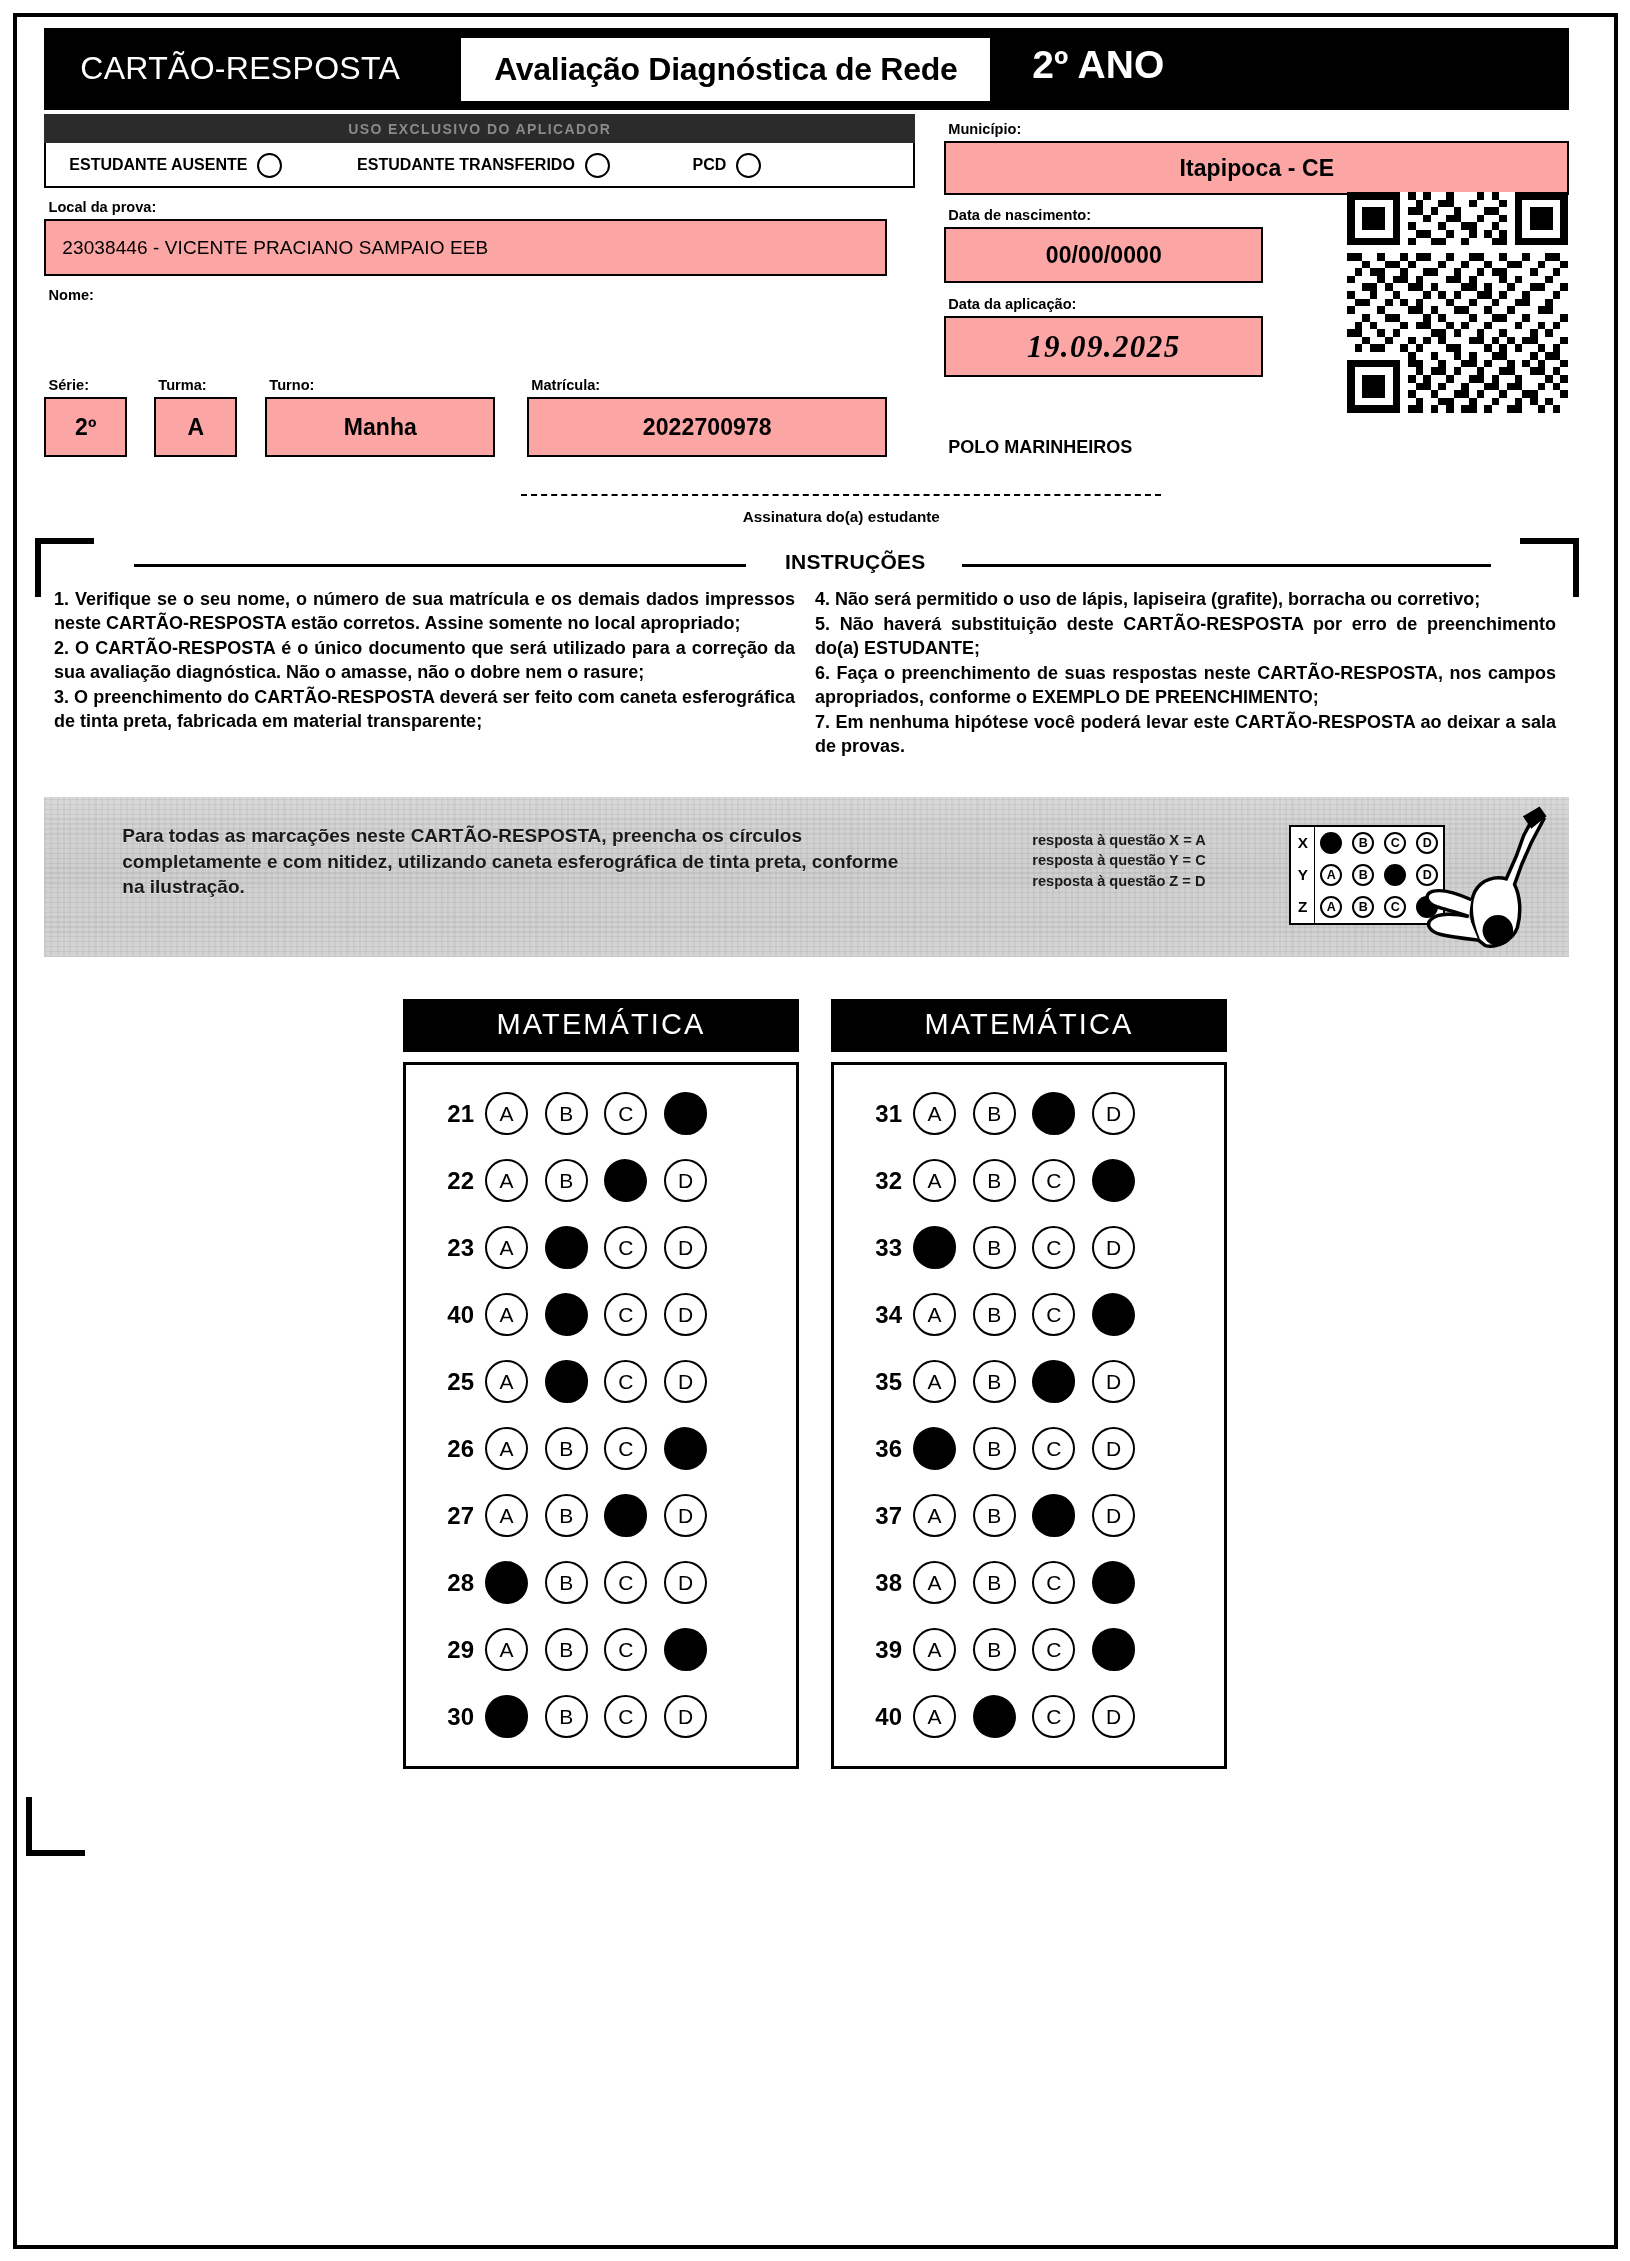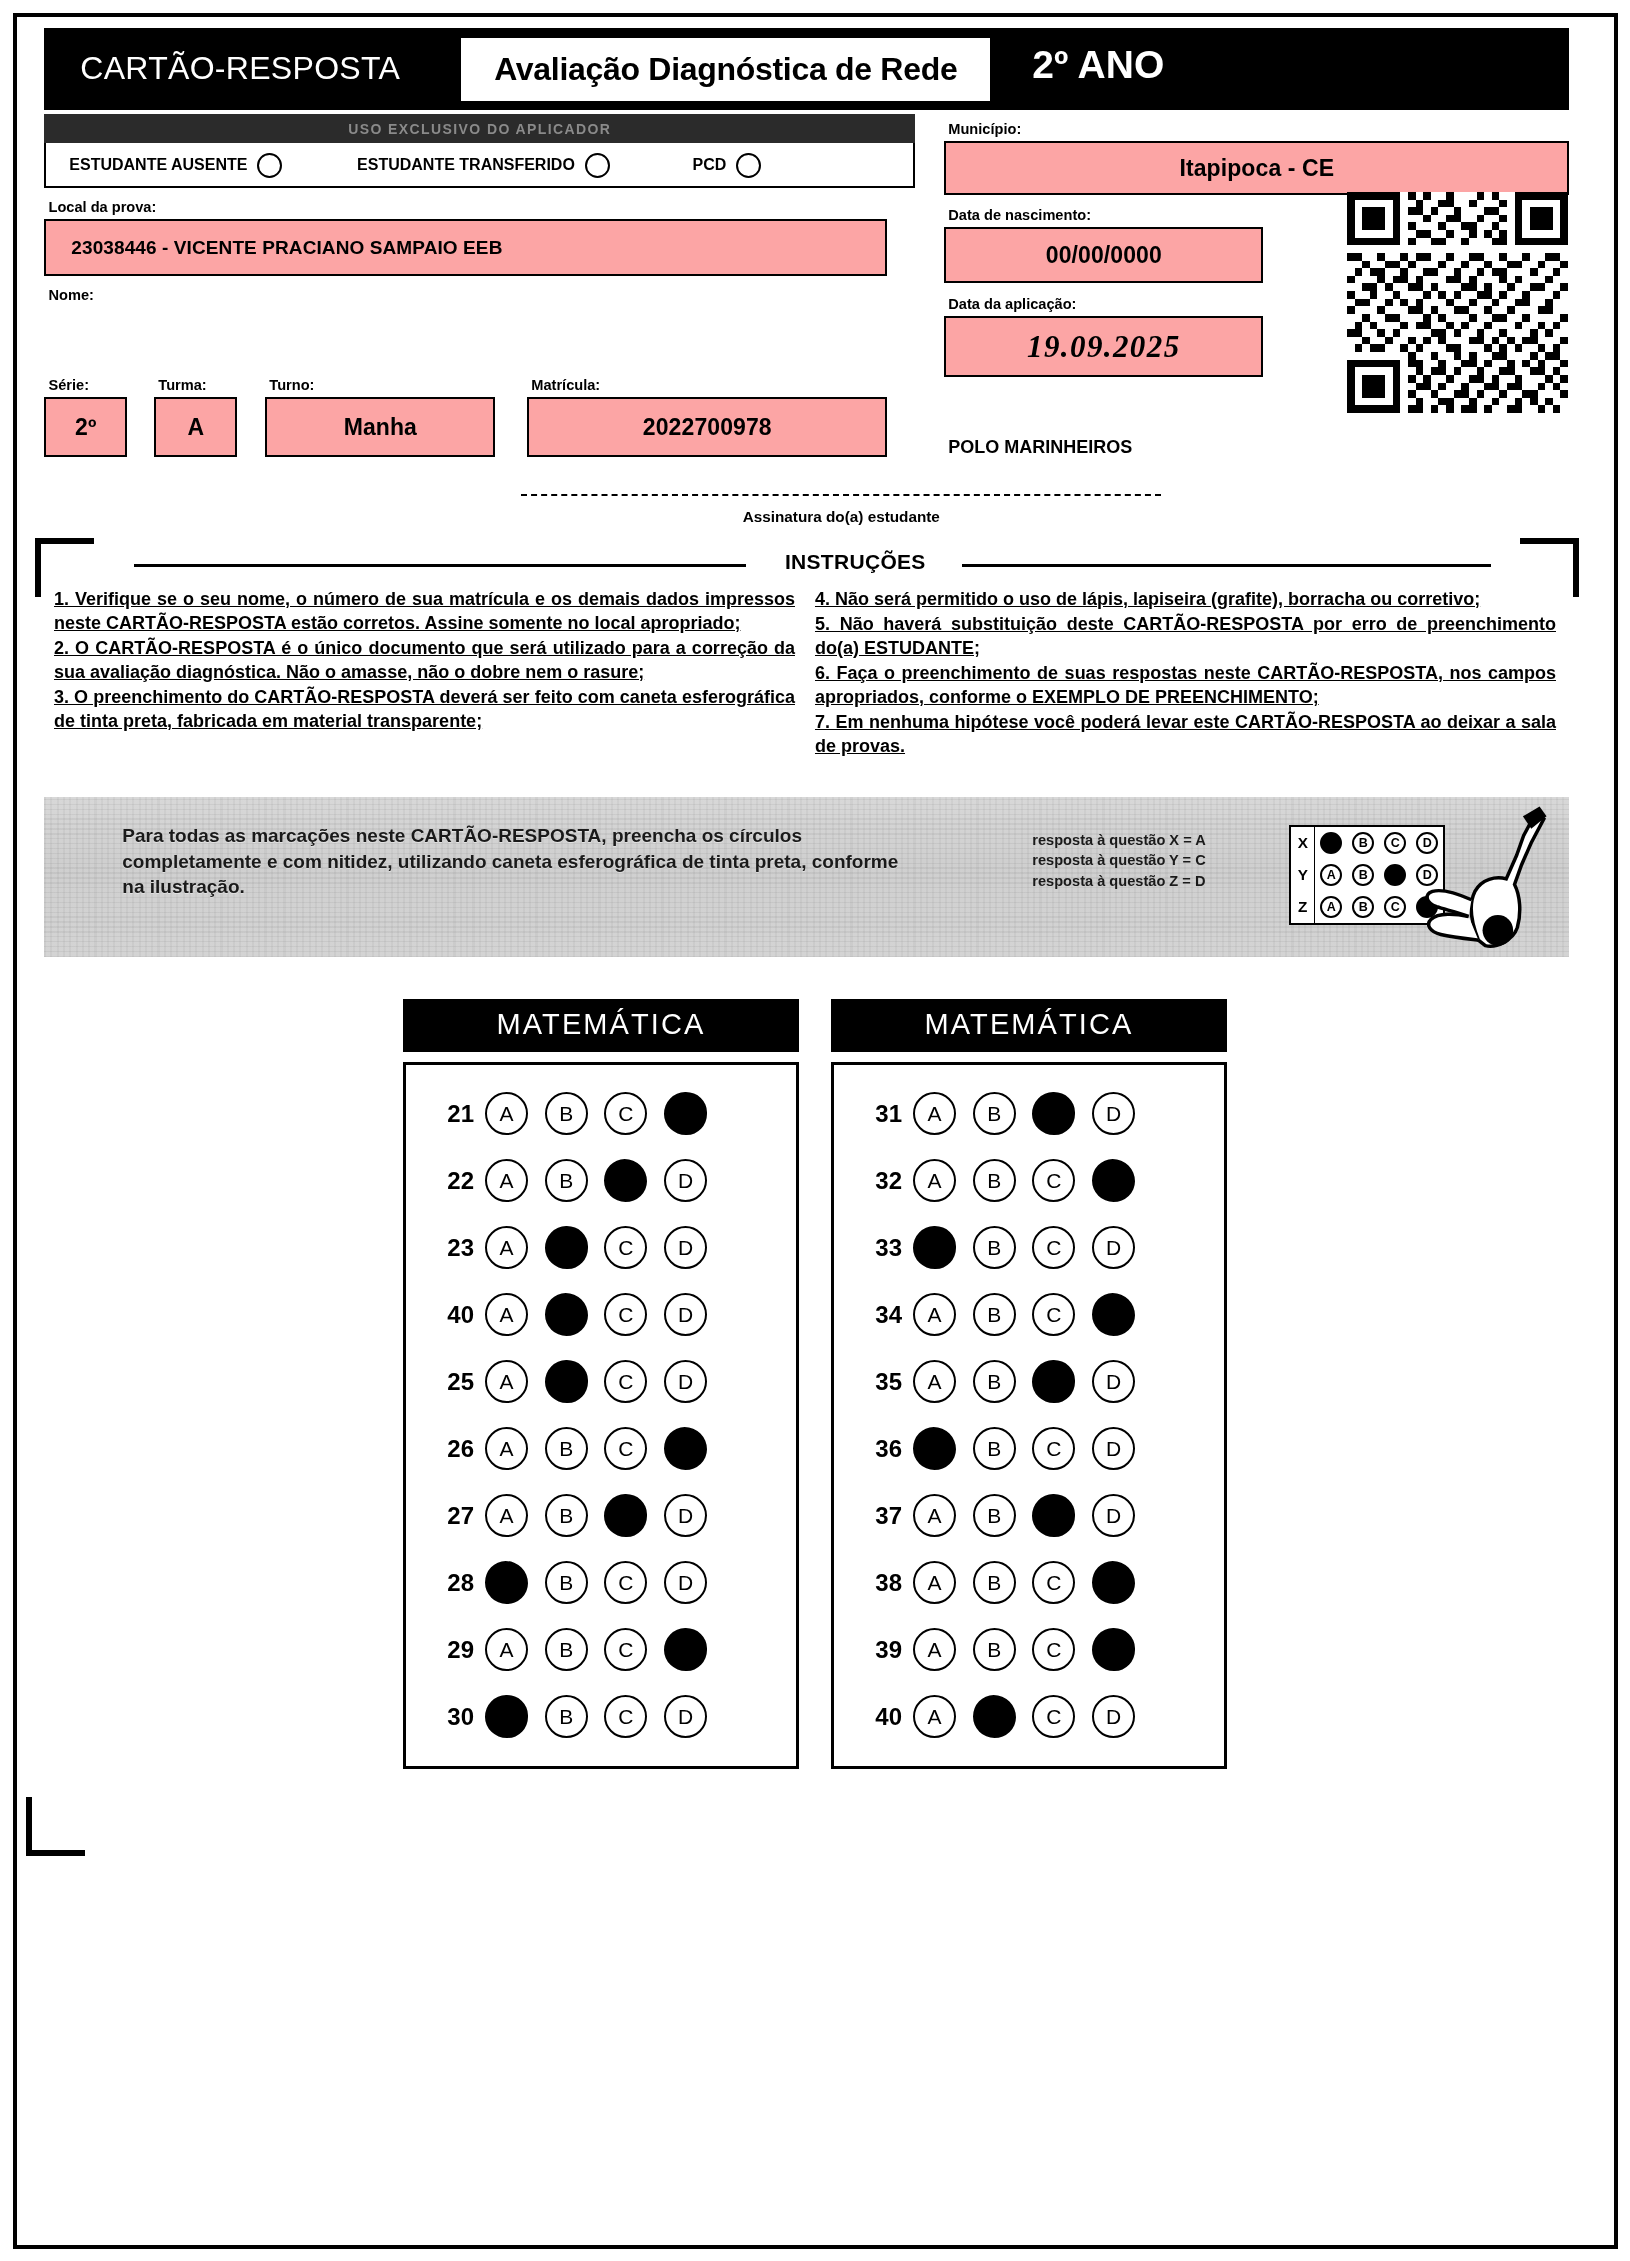--- a/index.html
+++ b/index.html
@@ -84,22 +84,22 @@
     display: flex;
     align-items: center;
   }
   .lbl {
     position: absolute;
     font-size: 14.6px;
     font-weight: bold;
   }
   .val {
     font-size: 21.6px;
-    font-weight: bold;
-    padding-left: 25px;
+    font-weight: normal;
+    padding-left: 16px;
     letter-spacing: 0.1px;
   }
   .val-sm { font-size: 19px; }
   .val-c {
     width: 100%;
     text-align: center;
     font-size: 23px;
     font-weight: bold;
     padding-left: 0;
   }
@@ -213,21 +213,20 @@
     width: 216px;
     text-align: center;
     font-size: 21px;
     font-weight: bold;
     letter-spacing: 0.3px;
   }
   .instr-cols {
     display: flex;
     gap: 20px;
     padding: 5.6px 7px 0 9.7px;
-    text-decoration: underline;
   }
   .instr-col {
     width: 741px;
     font-size: 18px;
     line-height: 1.33;
     text-align: justify;
     font-weight: bold;
   }
   .instr-col p { margin: 0 0 1.4px 0; }
 

